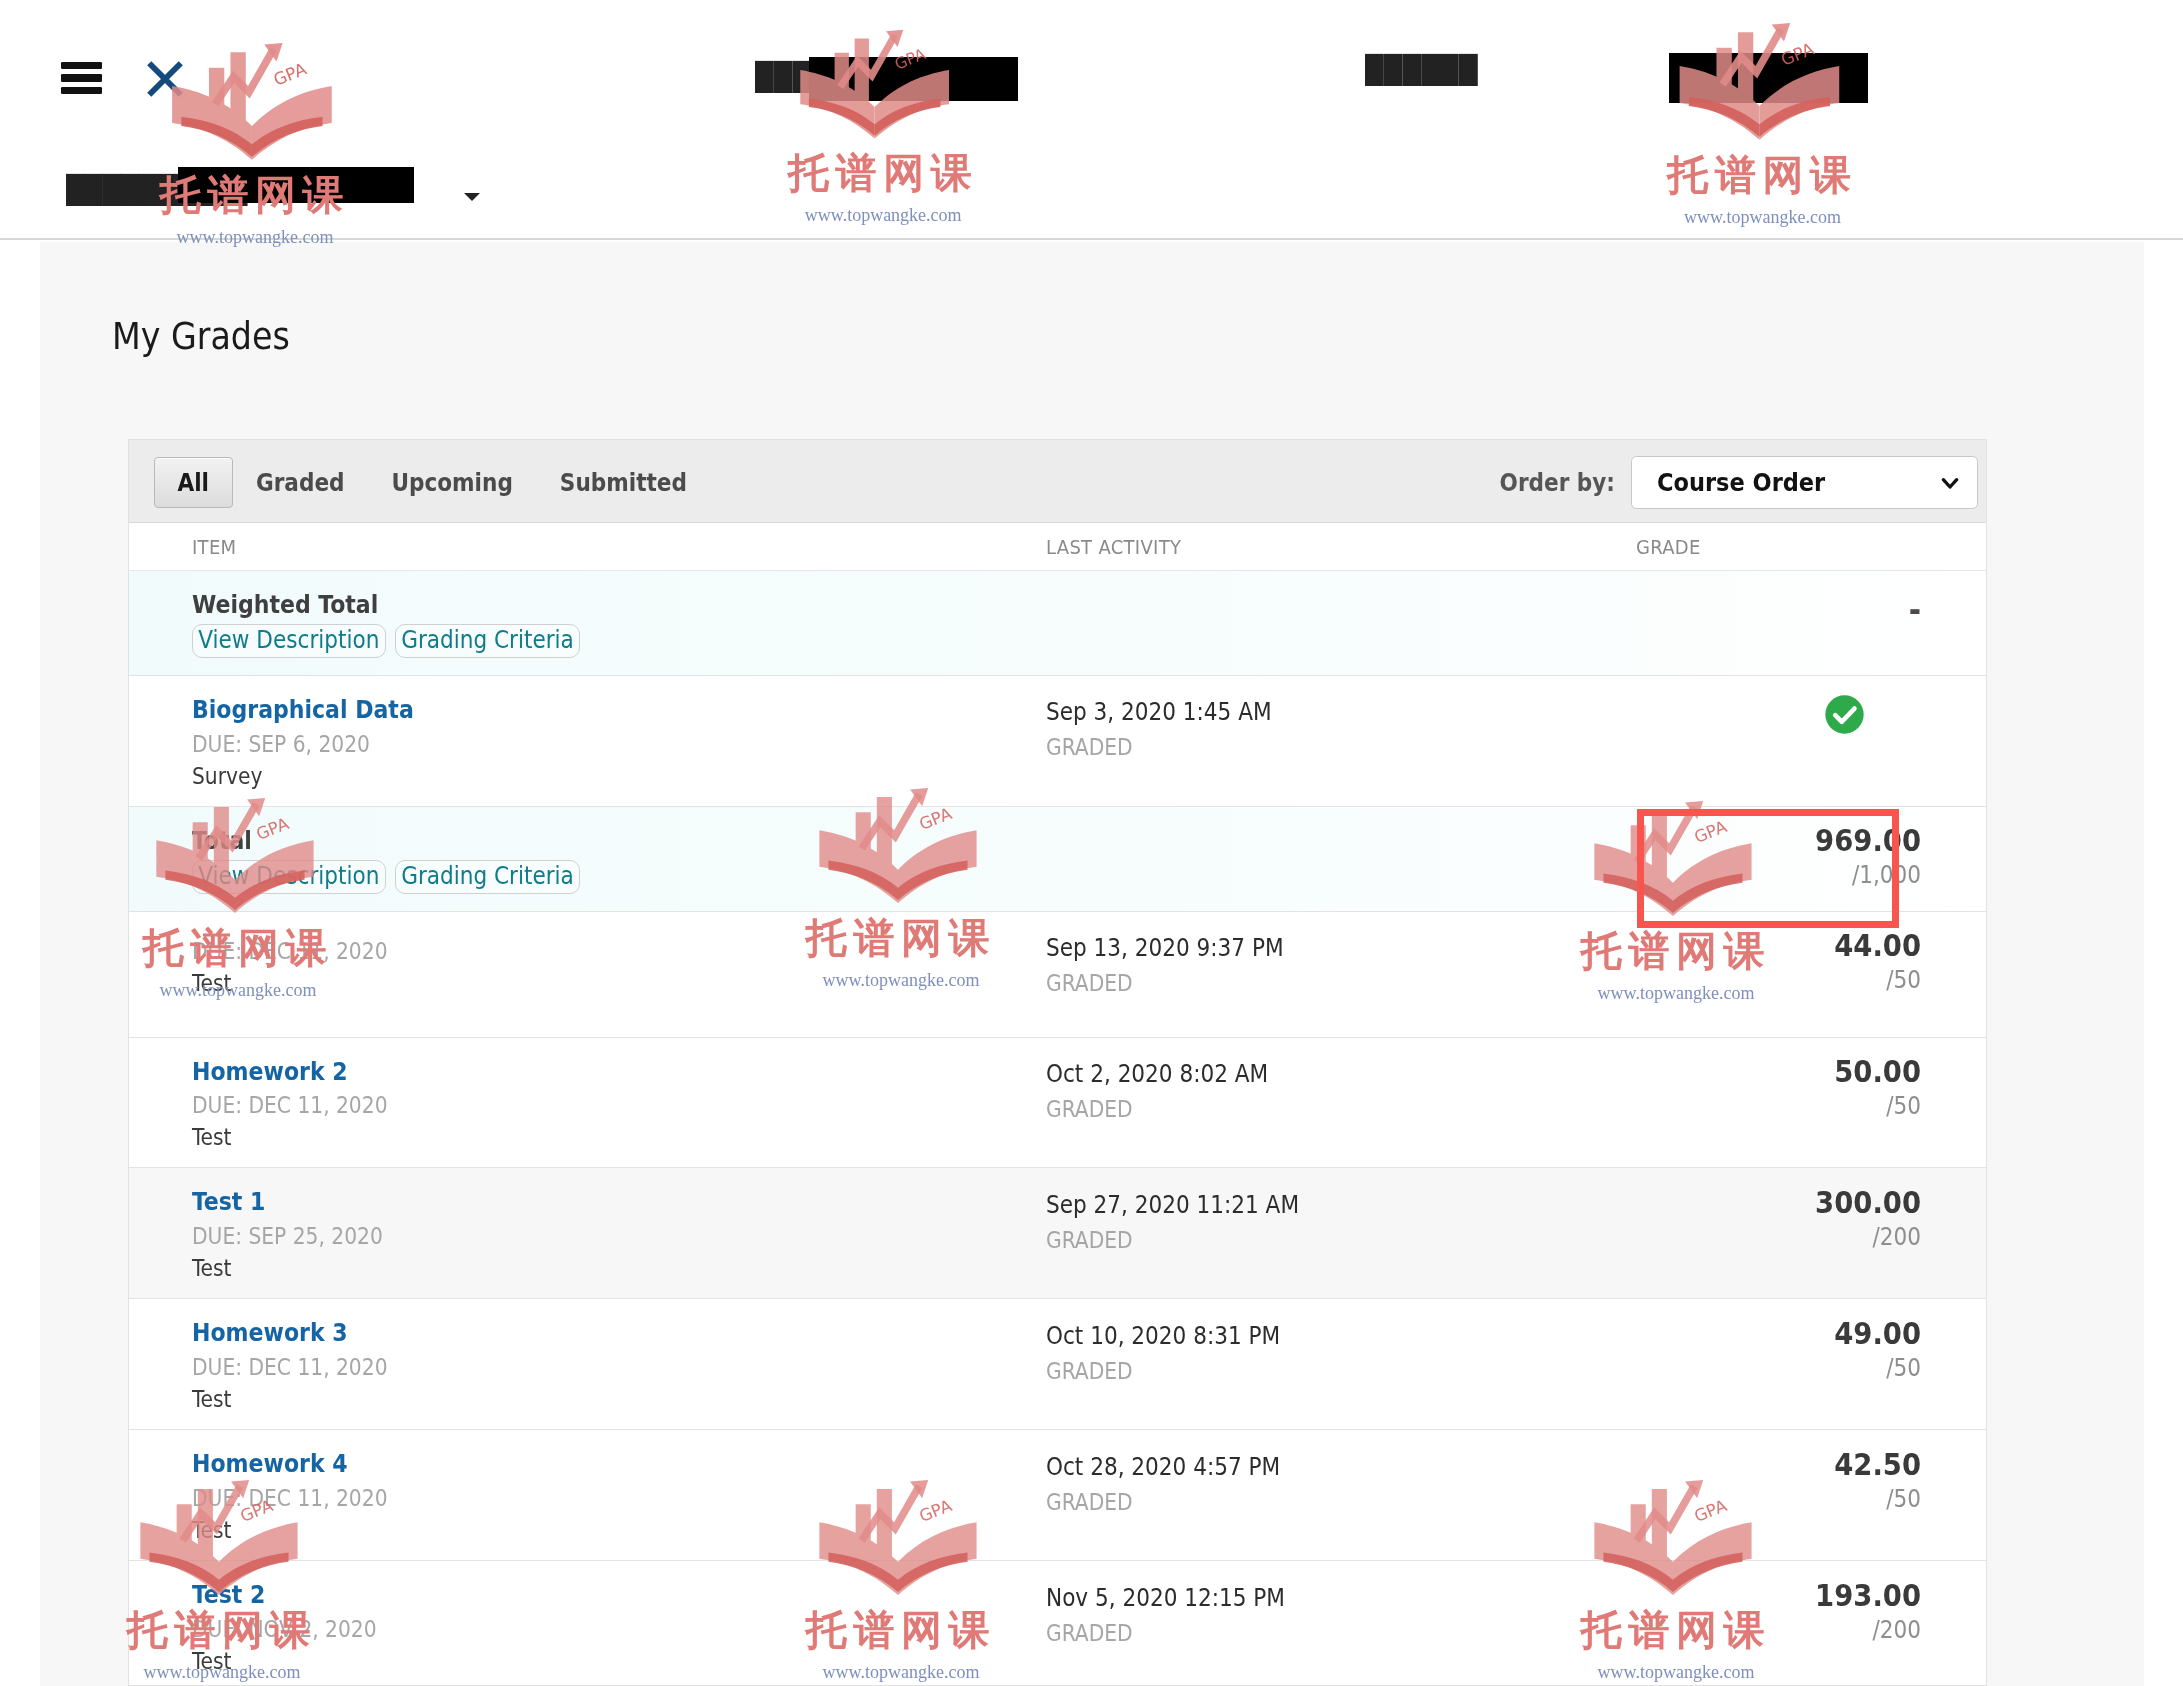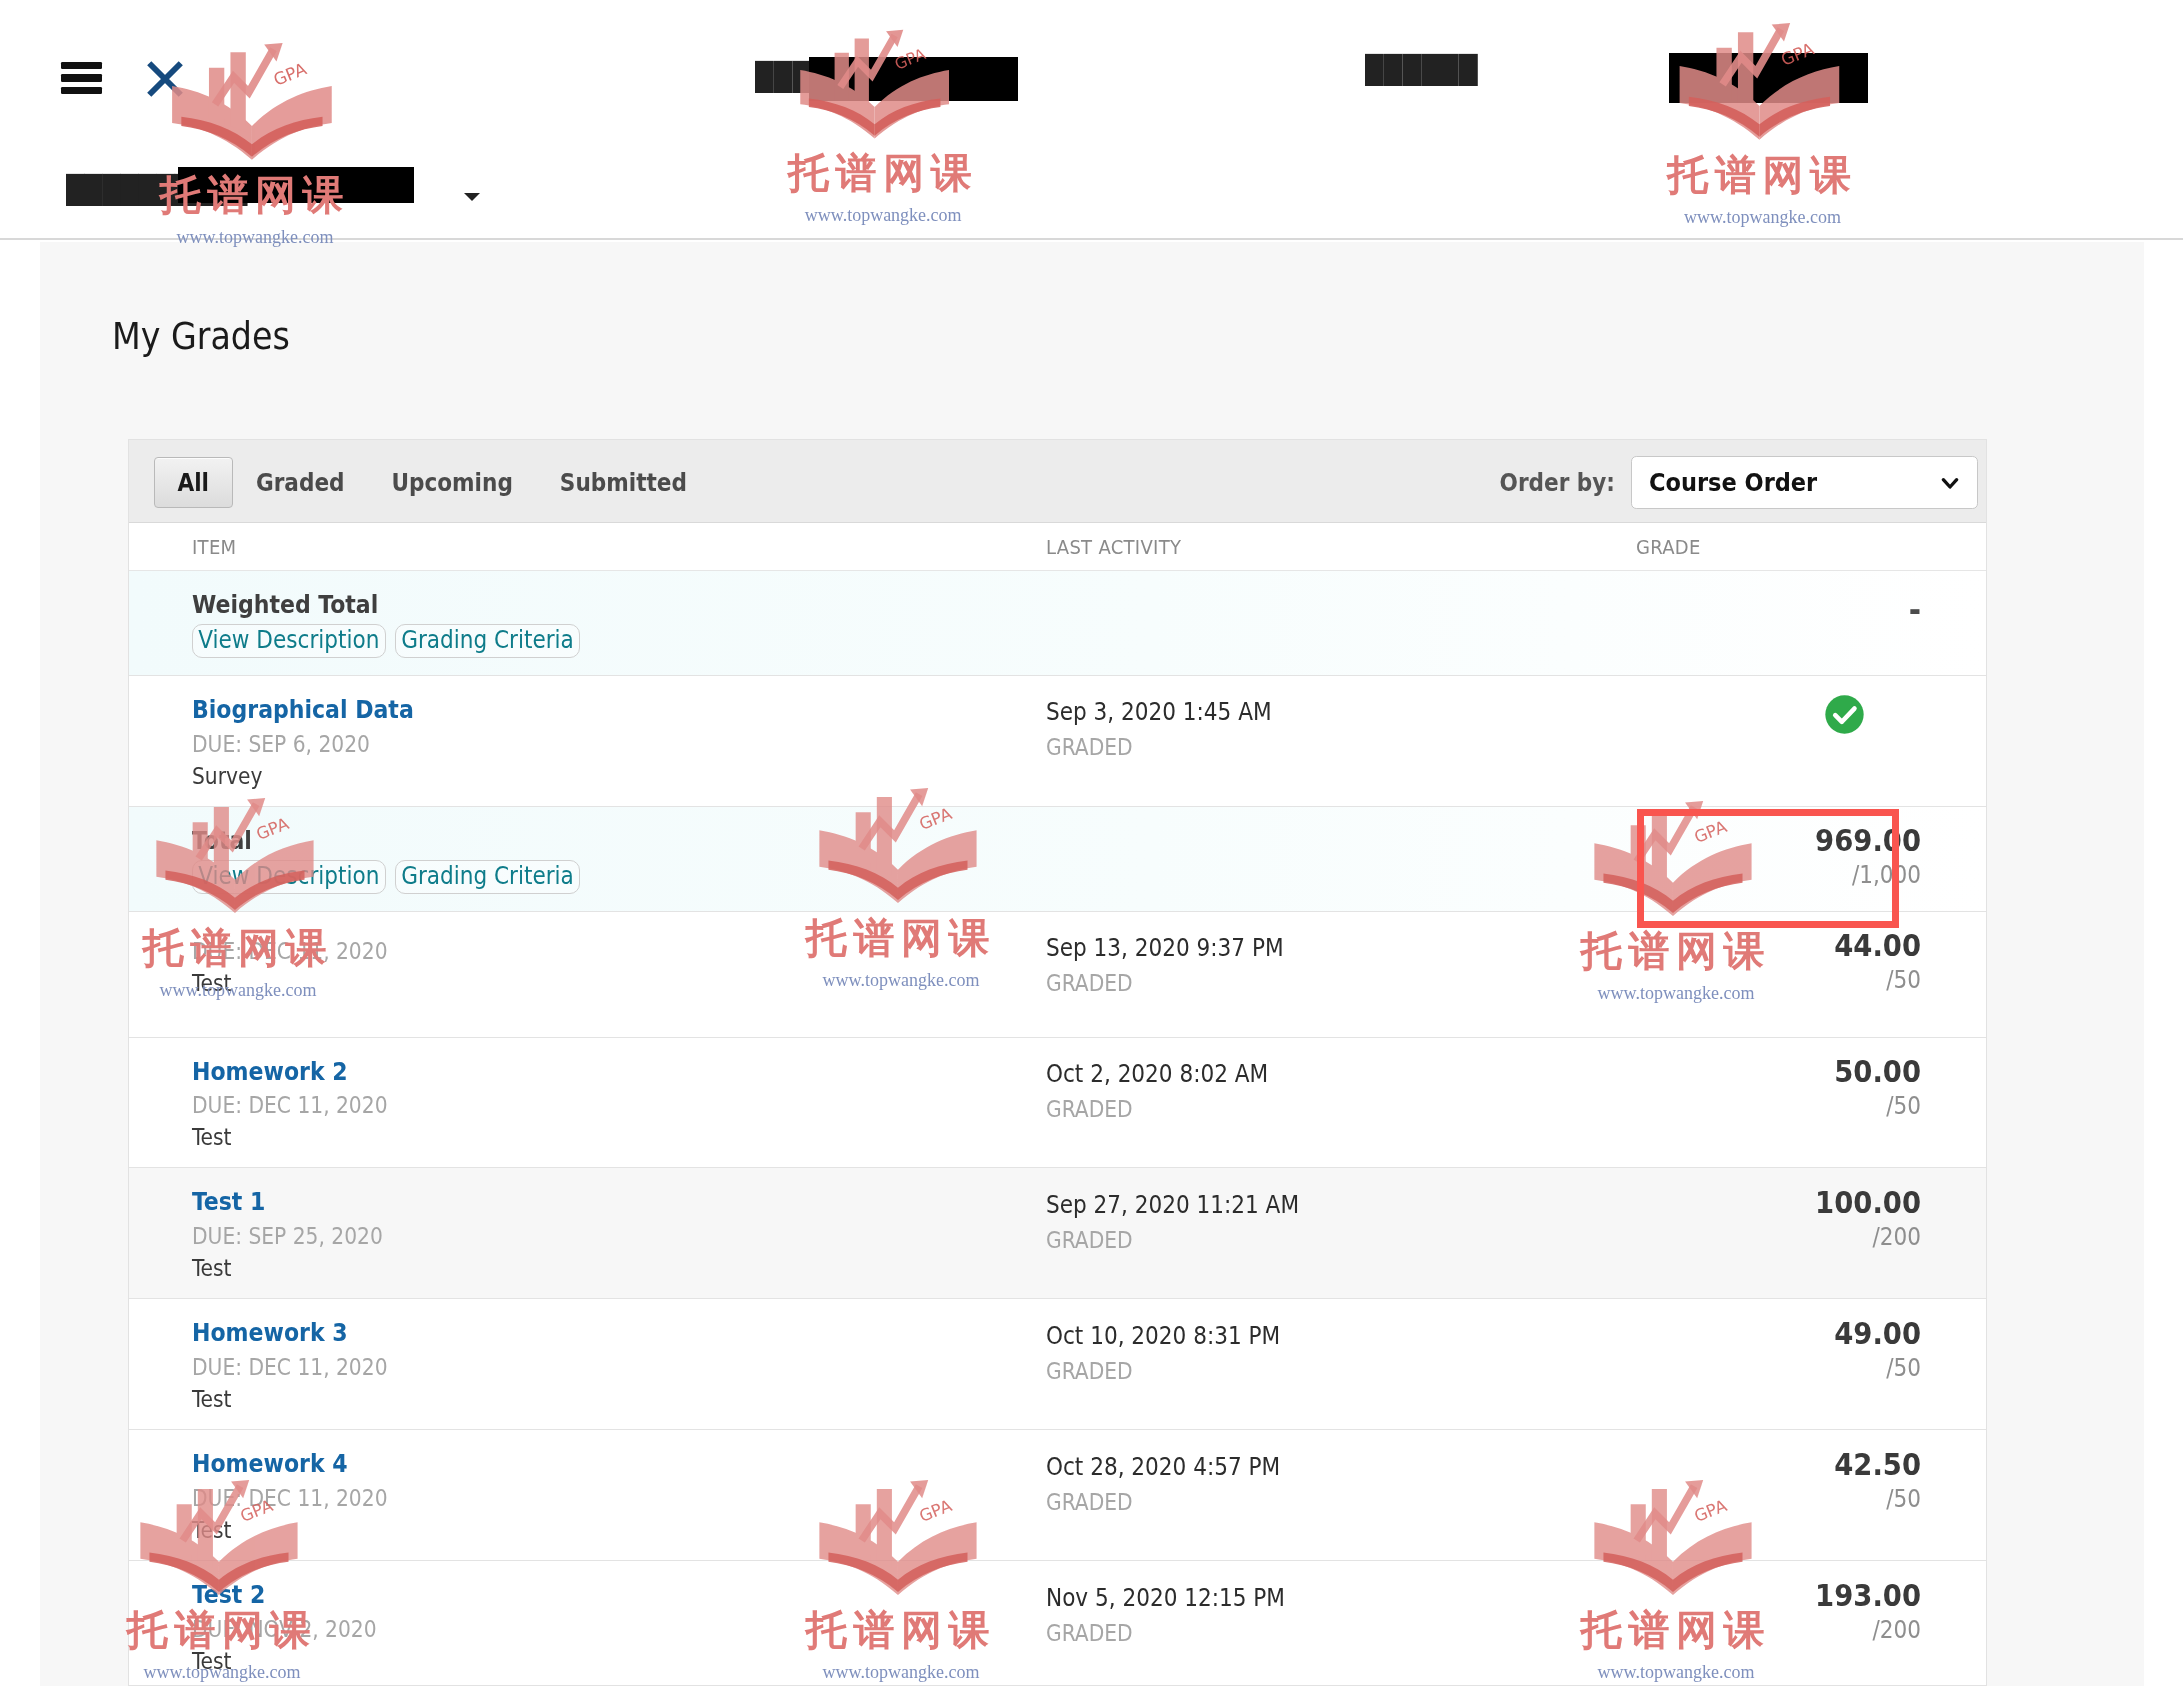--- a/index.html
+++ b/index.html
@@ -125,20 +125,21 @@
     border: 0.7px solid #c8c8c8;
     border-radius: 5.3px;
     display: flex; align-items: center;
     padding: 0 17px;
     cursor: pointer;
   }
   .order-select .val {
     font-size: 25px; color: #121212;
     font-family: "DejaVu Sans Condensed", "Liberation Sans", sans-serif;
     white-space: nowrap;
+    margin-left: 8px;
   }
   .chev {
     position: absolute; right: 17px; top: 50%;
     transform: translateY(-50%);
     width: 20px; height: 20px;
   }
 
   
   .thead {
     display: flex; align-items: center;
@@ -422,21 +423,21 @@
         <div class="cell-item">
           <div class="item-title">Test 1</div>
           <div class="item-due">DUE: SEP 25, 2020</div>
           <div class="item-type">Test</div>
         </div>
         <div class="cell-act">
           <div class="act-date">Sep 27, 2020 11:21 AM</div>
           <div class="act-status">GRADED</div>
         </div>
         <div class="cell-grade">
-          <div class="grade-score">100.00</div>
+          <div class="grade-score">300.00</div>
           <div class="grade-out">/200</div>
         </div>
       </div>
 
       <div class="row">
         <div class="cell-item">
           <div class="item-title">Homework 3</div>
           <div class="item-due">DUE: DEC 11, 2020</div>
           <div class="item-type">Test</div>
         </div>

